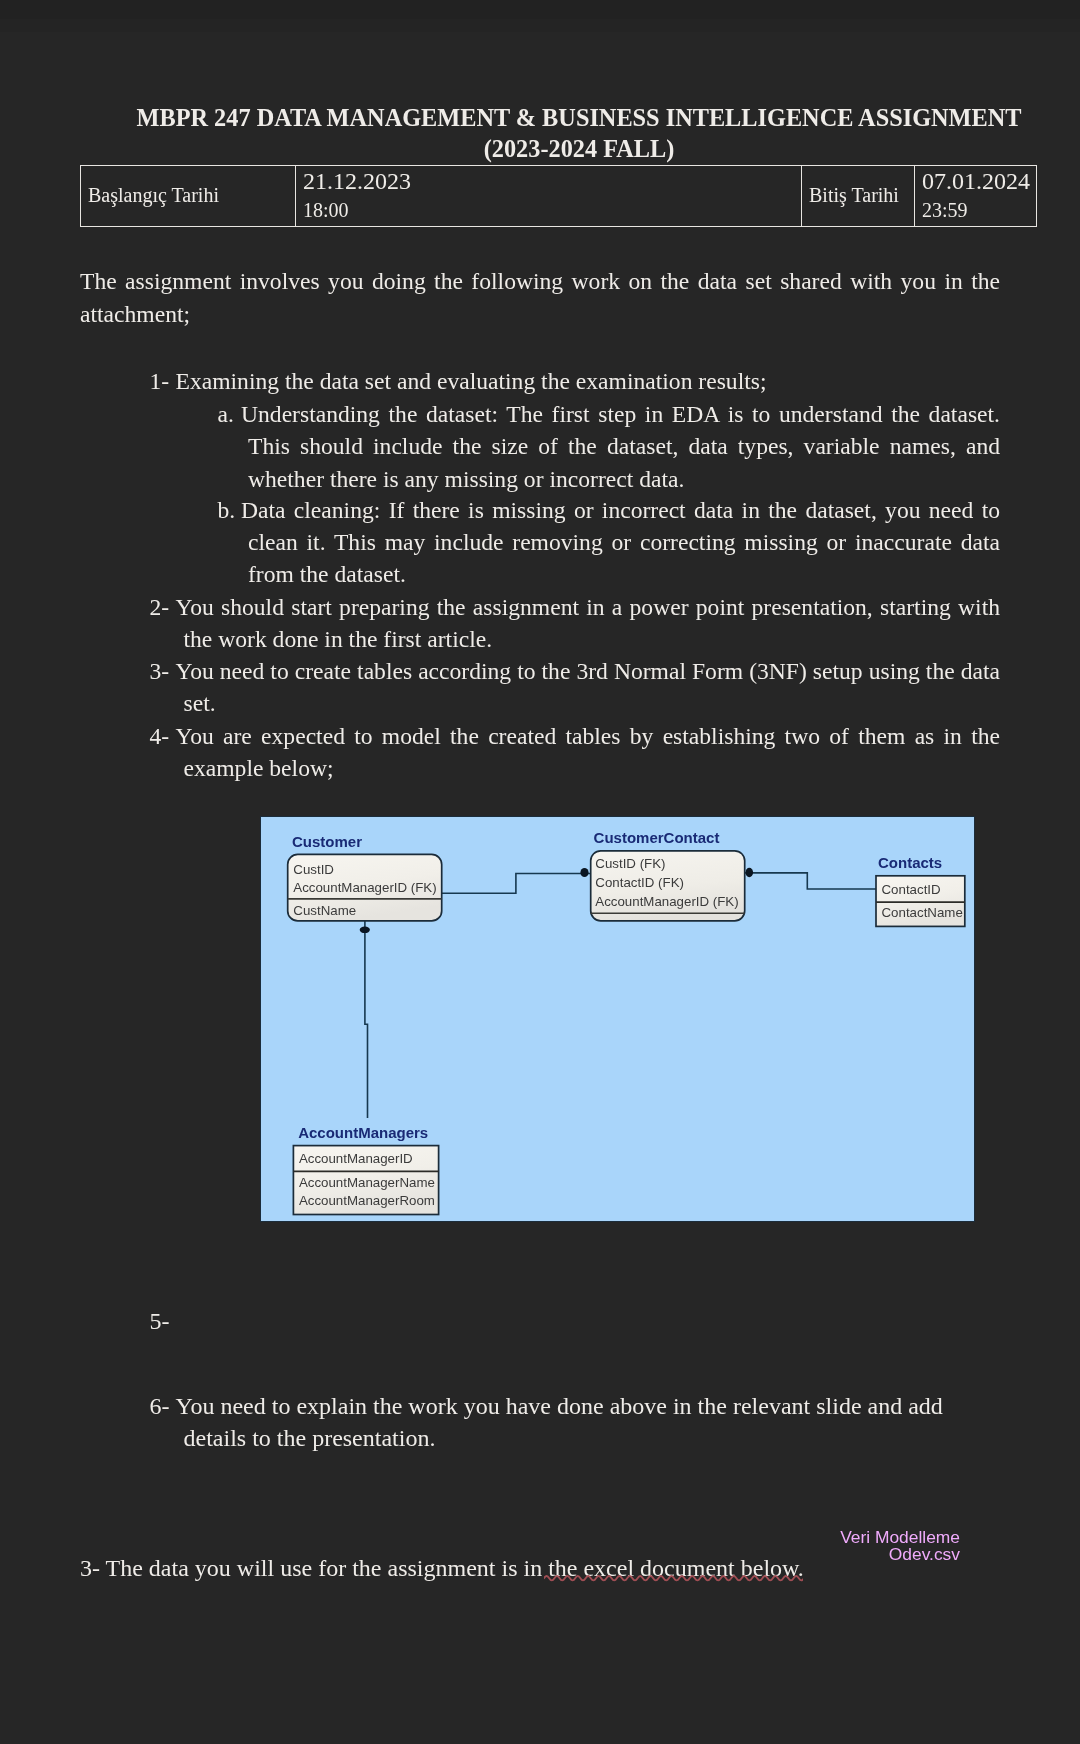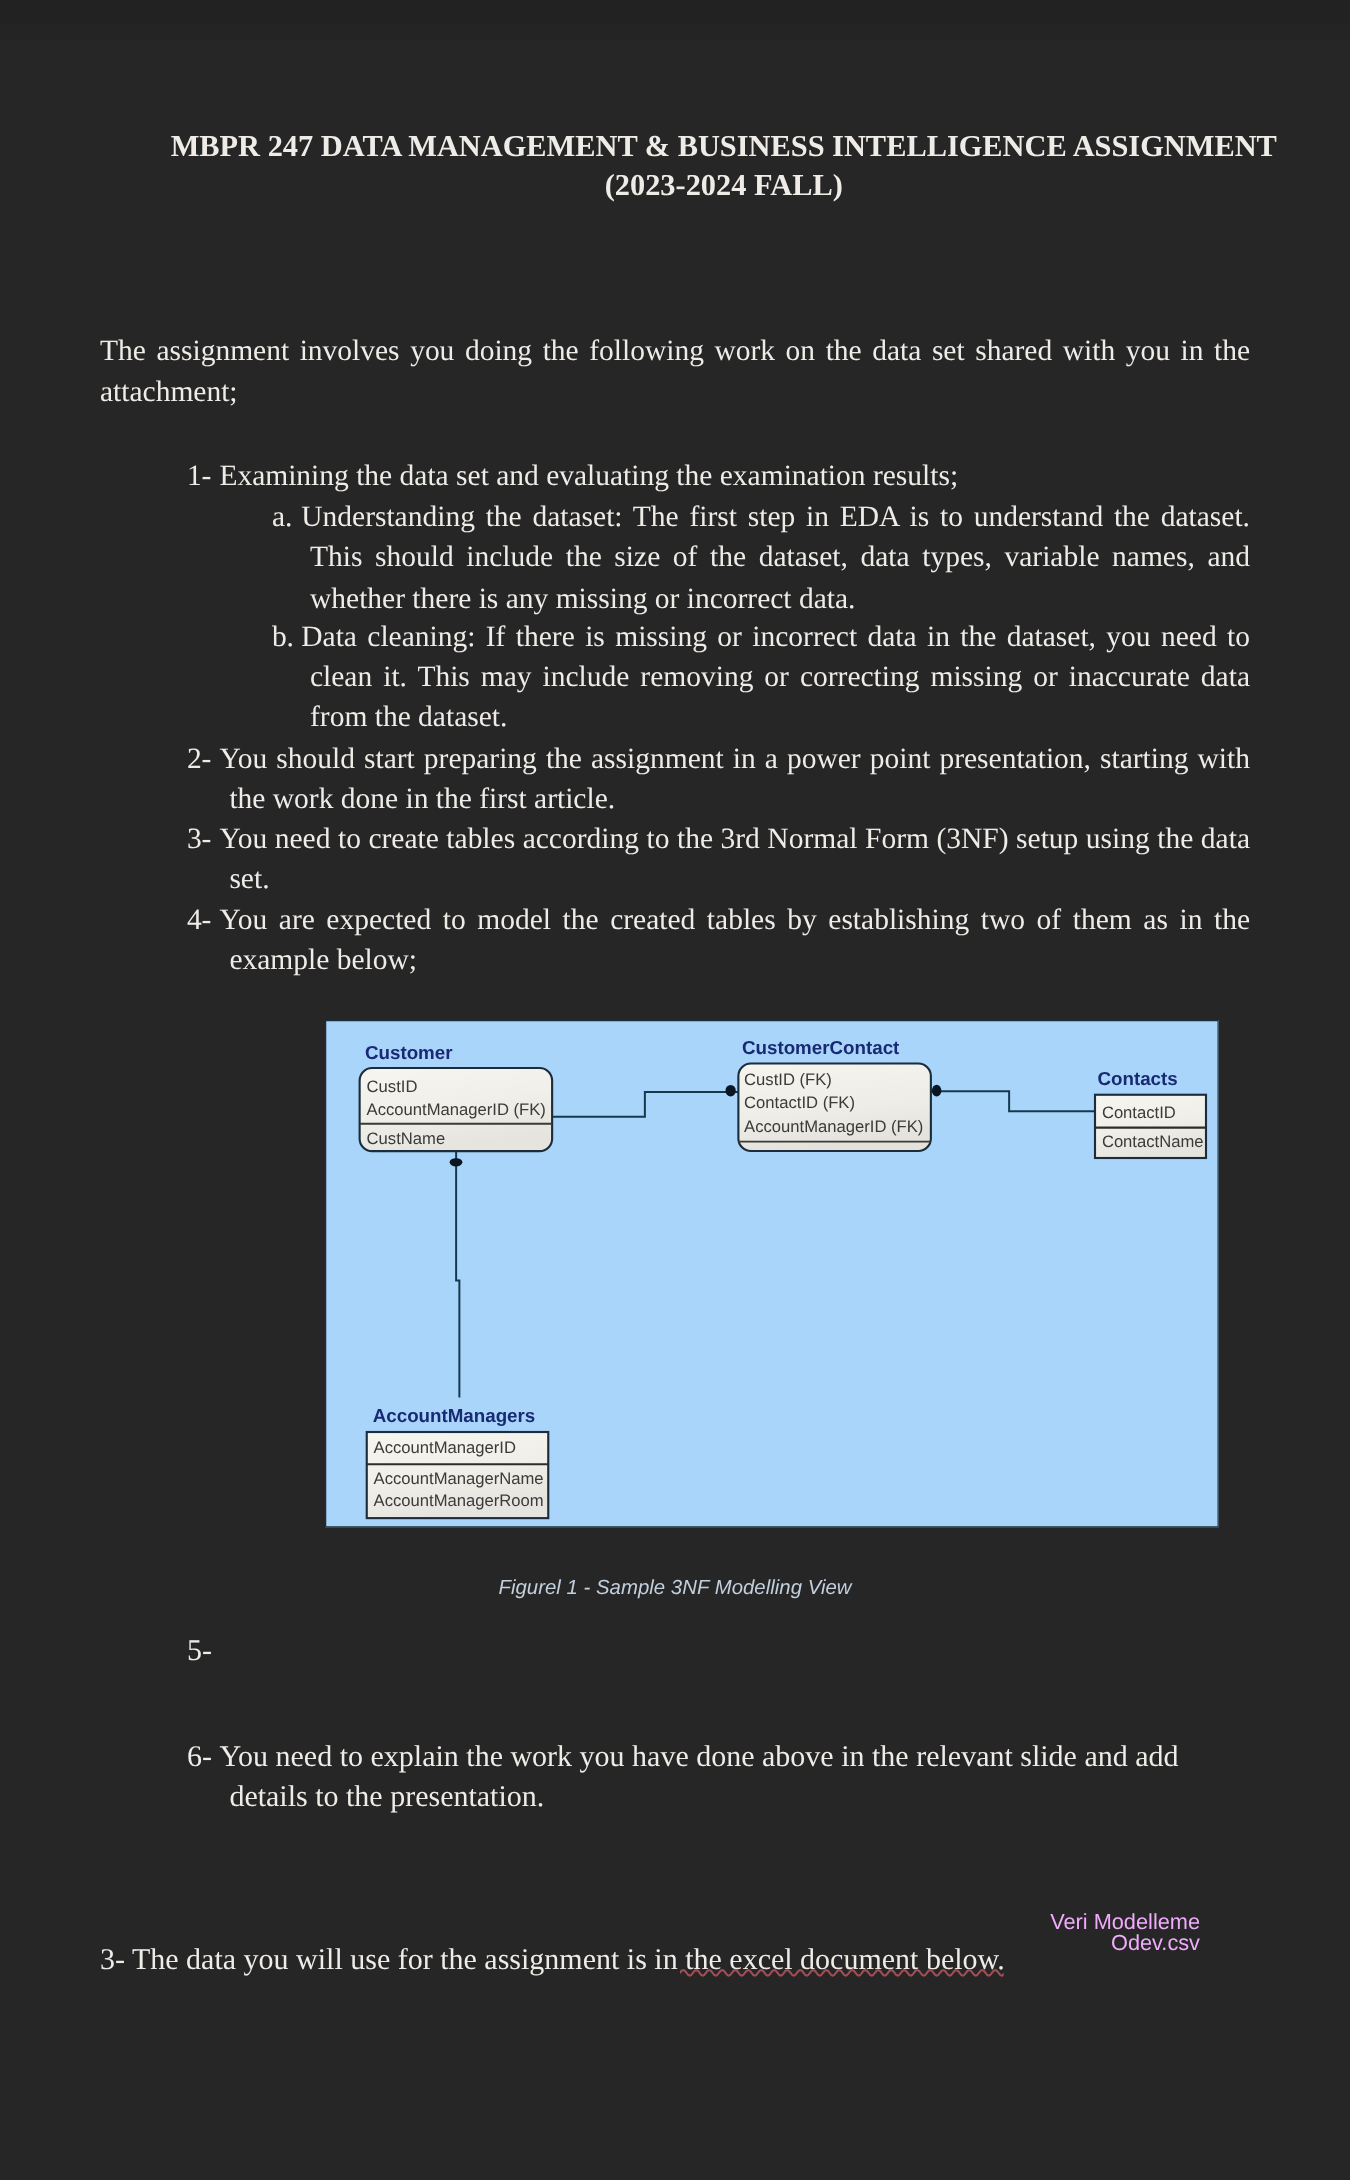--- a/index.html
+++ b/index.html
@@ -89,20 +89,40 @@
 <div class="page">
 
   <div class="topband"></div>
   <div class="topband2"></div>
 
   <div class="title" style="top:101.5px">
     <span class="l1">MBPR 247 DATA MANAGEMENT &amp; BUSINESS INTELLIGENCE ASSIGNMENT</span>
     <span class="l2">(2023-2024 FALL)</span>
   </div>
 
+  <table class="meta">
+    <tbody>
+        <tr>
+      <td class="c1">
+        <span>Başlangıç Tarihi</span>
+      </td>
+      <td class="c2">
+        <span class="dateline">21.12.2023</span>
+        <span class="dateline small">18:00</span>
+      </td>
+      <td class="c3">
+        <span>Bitiş Tarihi</span>
+      </td>
+      <td class="c4">
+        <span class="dateline">07.01.2024</span>
+        <span class="dateline small">23:59</span>
+      </td>
+    </tr>
+  </tbody>
+    </table>
 
   <div class="para" style="top:265.3px">The assignment involves you doing the following work on the data set shared with you in the attachment;</div>
 
   <div class="li lvl1" style="top:364.9px">
     <span class="num">1-</span><span>Examining the data set and evaluating the examination results;</span>
   </div>
   <div class="li lvl2" style="top:398.2px">
     <span class="num">a.</span><span>Understanding the dataset: The first step in EDA is to understand the dataset. This should include the size of the dataset, data types, variable names, and whether there is any missing or incorrect data.</span>
   </div>
   <div class="li lvl2" style="top:494.0px">
@@ -183,21 +203,20 @@
         <text x="38.2" y="321.5" class="ent-title">AccountManagers</text>
         <rect x="33.4" y="329.6" width="145.2" height="68.9" fill="url(#boxg)" stroke="#1b2c3a" stroke-width="1.7"></rect>
         <line x1="33.4" y1="355.4" x2="178.6" y2="355.4" stroke="#2c2c28" stroke-width="1.7"></line>
         <text x="38.9" y="346.8" class="ent-f">AccountManagerID</text>
         <text x="38.9" y="371" class="ent-f">AccountManagerName</text>
         <text x="38.9" y="388.6" class="ent-f">AccountManagerRoom</text>
       </g>
     </svg>
   </div>
 
-  <div class="figcap" style="top:1261px">Figurel 1 - Sample 3NF Modelling View</div>
 
   <div class="attach">
     <span class="aline">Veri Modelleme</span>
     <span class="aline">Odev.csv</span>
   </div>
 
   <div class="footnote"><span>3- The data you will use for the assignment is in </span><span class="spell">the excel document below.</span></div>
 
   <svg class="squiggle" width="259" height="9" viewBox="0 0 259 9">
     <path d="M0 4.2 q2.60 -4.4 5.20 0 q2.60 4.4 5.20 0 q2.60 -4.4 5.20 0 q2.60 4.4 5.20 0 q2.60 -4.4 5.20 0 q2.60 4.4 5.20 0 q2.60 -4.4 5.20 0 q2.60 4.4 5.20 0 q2.60 -4.4 5.20 0 q2.60 4.4 5.20 0 q2.60 -4.4 5.20 0 q2.60 4.4 5.20 0 q2.60 -4.4 5.20 0 q2.60 4.4 5.20 0 q2.60 -4.4 5.20 0 q2.60 4.4 5.20 0 q2.60 -4.4 5.20 0 q2.60 4.4 5.20 0 q2.60 -4.4 5.20 0 q2.60 4.4 5.20 0 q2.60 -4.4 5.20 0 q2.60 4.4 5.20 0 q2.60 -4.4 5.20 0 q2.60 4.4 5.20 0 q2.60 -4.4 5.20 0 q2.60 4.4 5.20 0 q2.60 -4.4 5.20 0 q2.60 4.4 5.20 0 q2.60 -4.4 5.20 0 q2.60 4.4 5.20 0 q2.60 -4.4 5.20 0 q2.60 4.4 5.20 0 q2.60 -4.4 5.20 0 q2.60 4.4 5.20 0 q2.60 -4.4 5.20 0 q2.60 4.4 5.20 0 q2.60 -4.4 5.20 0 q2.60 4.4 5.20 0 q2.60 -4.4 5.20 0 q2.60 4.4 5.20 0 q2.60 -4.4 5.20 0 q2.60 4.4 5.20 0 q2.60 -4.4 5.20 0 q2.60 4.4 5.20 0 q2.60 -4.4 5.20 0 q2.60 4.4 5.20 0 q2.60 -4.4 5.20 0 q2.60 4.4 5.20 0 q2.60 -4.4 5.20 0 q2.60 4.4 5.20 0" fill="none" stroke="#a04e54" stroke-width="1.8" stroke-linecap="round"></path>

